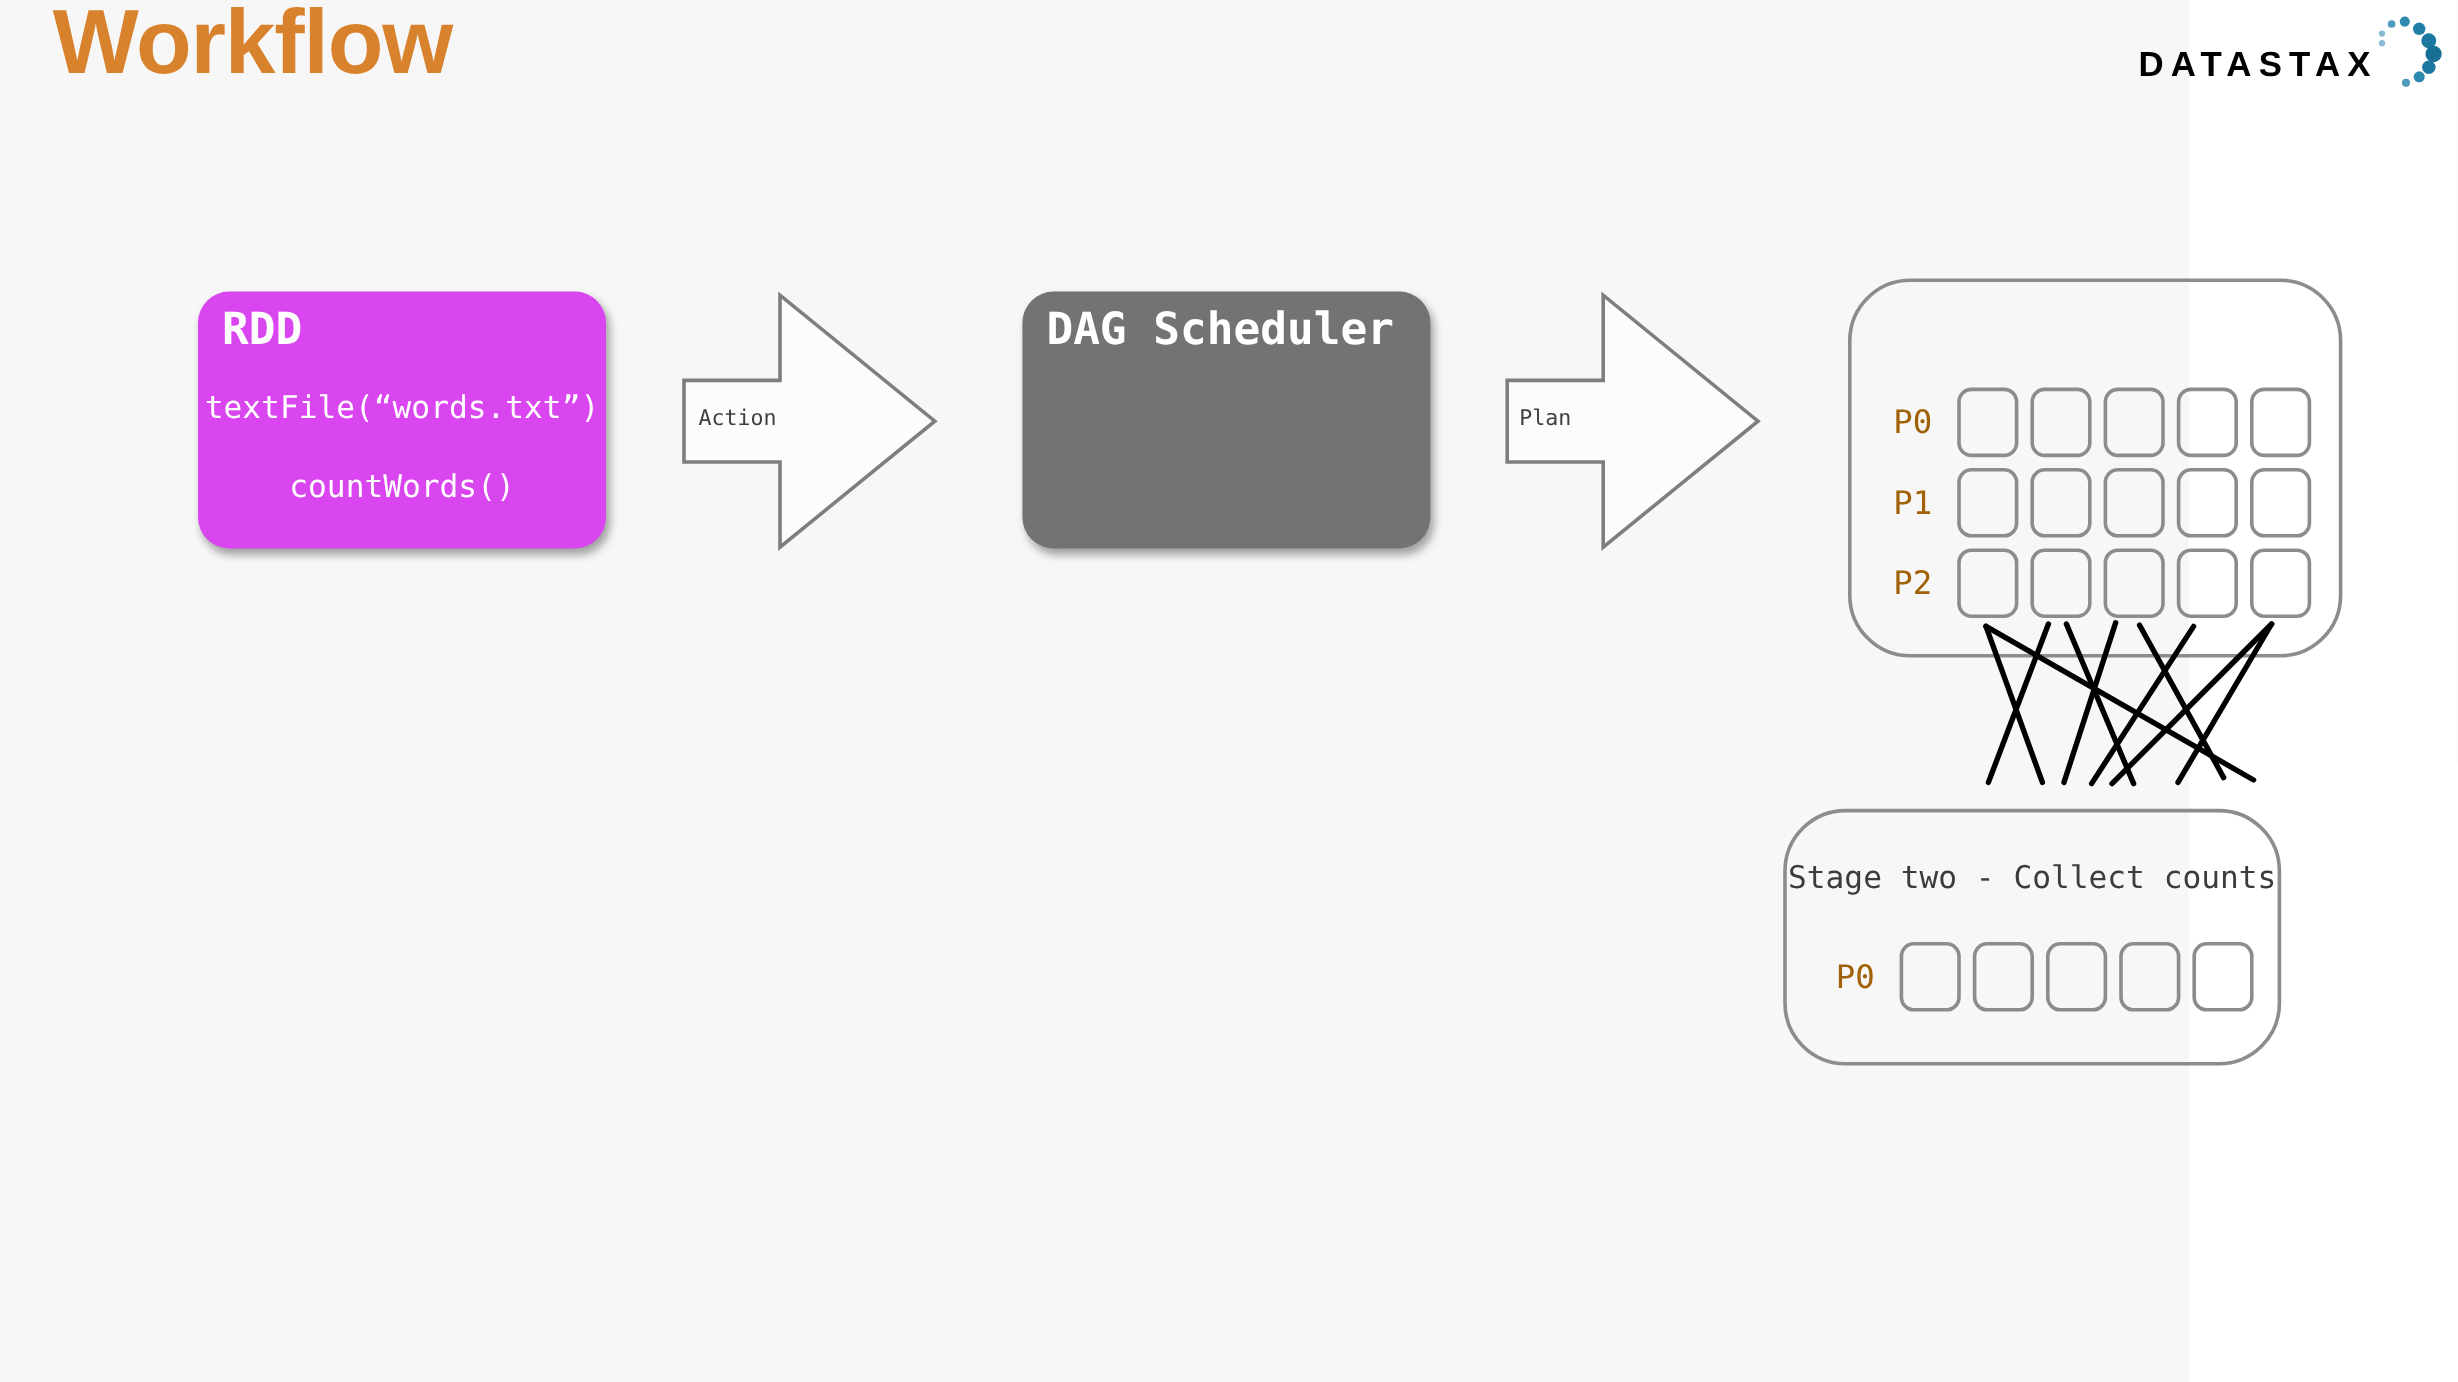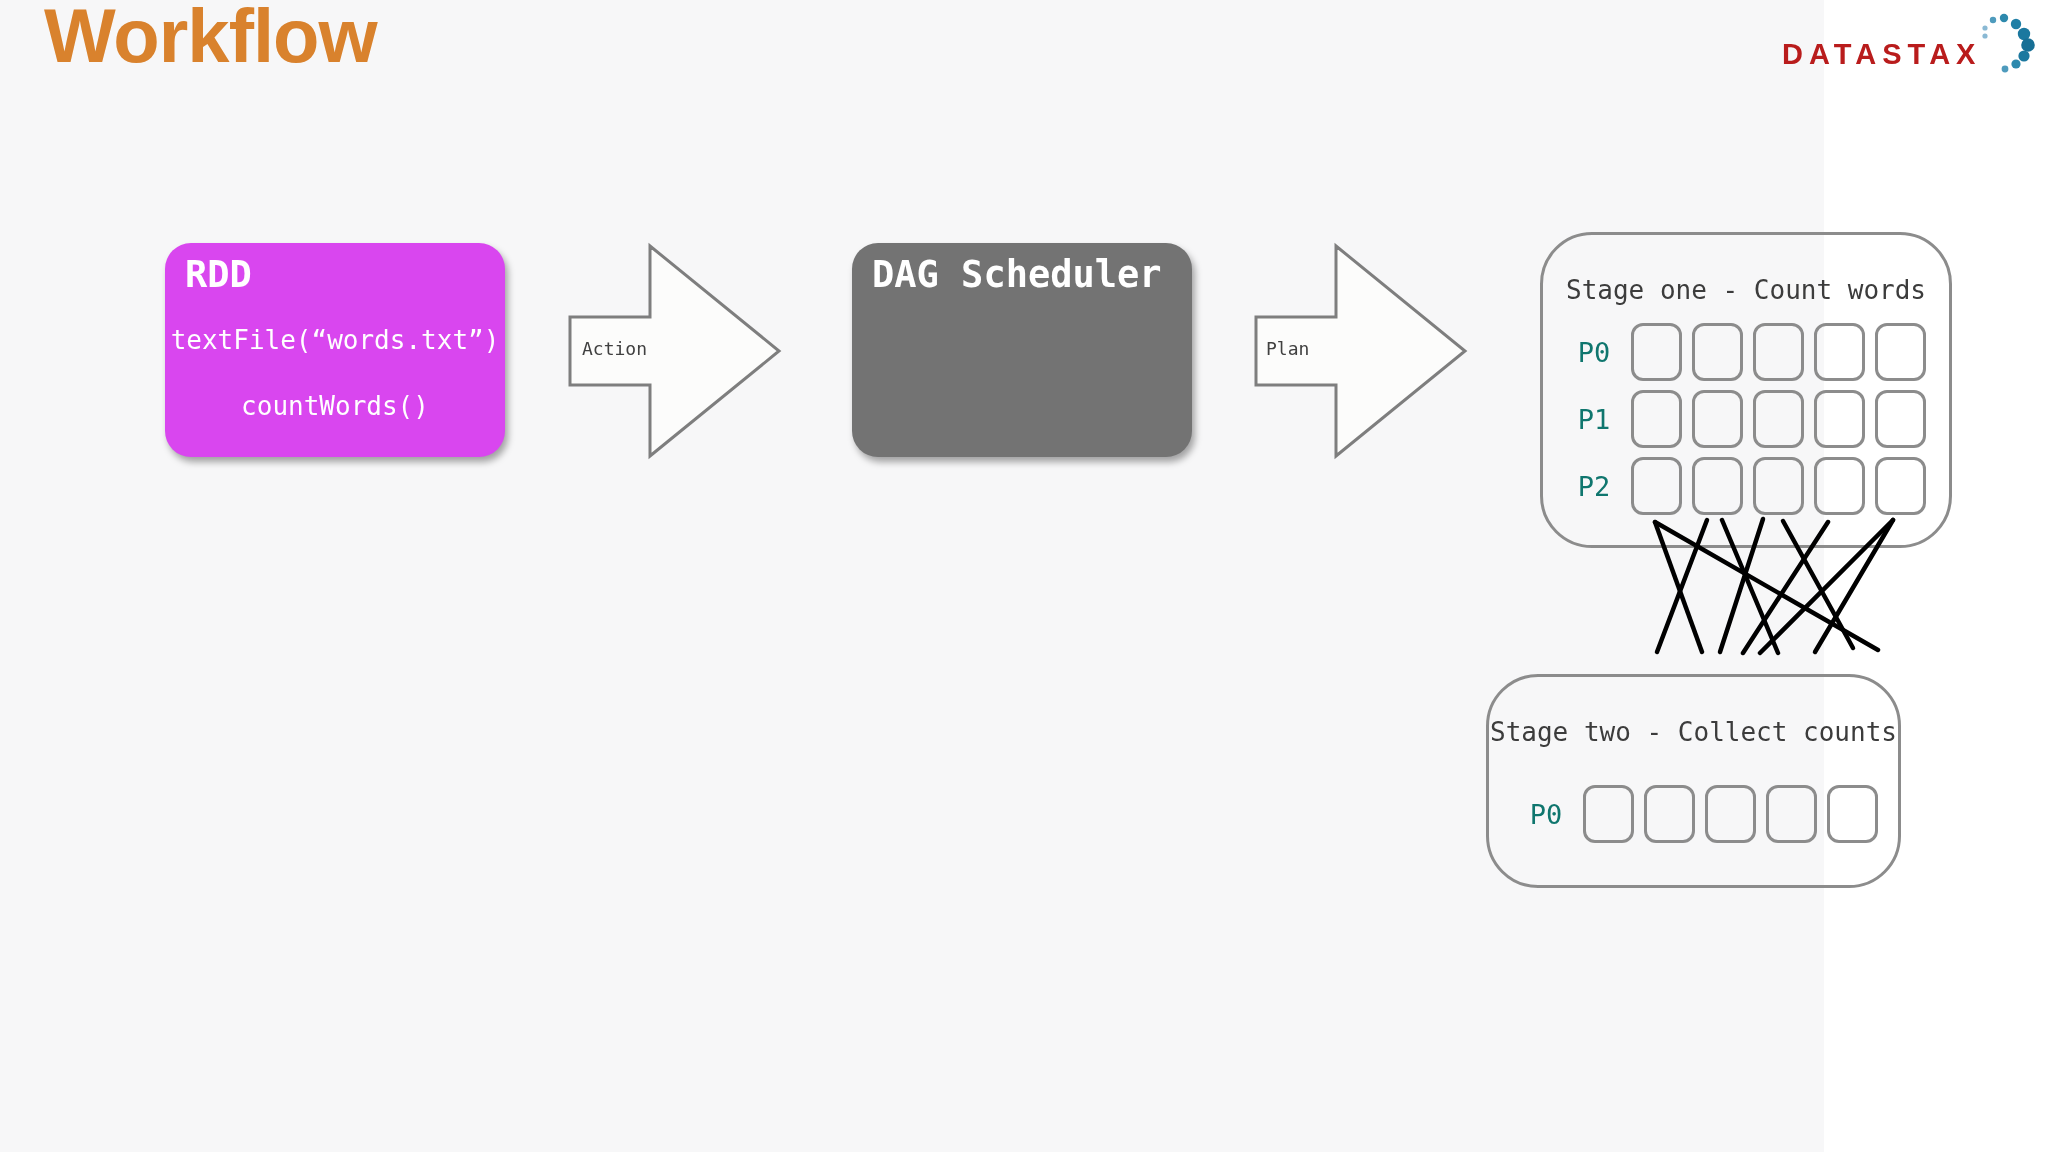--- a/index.html
+++ b/index.html
@@ -29,21 +29,21 @@
 
   
   .logo { position: absolute; left: 1782px; top: 0; width: 266px; height: 90px; }
   .logo-text {
     position: absolute;
     left: 0; top: 38px;
     font-family: "Liberation Sans", sans-serif;
     font-weight: bold;
     font-size: 29px;
     letter-spacing: 6px;
-    color: #b91c1c;
+    color: #000000;
   }
   .logo-dots { position: absolute; left: 193px; top: 8px; }
 
   
   .cbox {
     position: absolute;
     width: 340px; height: 214px;
     border-radius: 26px;
     box-shadow: 3px 5px 7px rgba(0,0,0,0.35);
   }
@@ -105,21 +105,21 @@
     white-space: nowrap;
   }
   .rows { position: absolute; }
   .stage-one .rows { left: 24px; top: 88px; }
   .stage-two .rows { left: 30px; top: 108px; }
   .prow { display: flex; align-items: center; gap: 10px; height: 58px; margin-bottom: 9px; }
   .plabel {
     width: 54px;
     text-align: center;
     font-size: 27px;
-    color: #0f766e;
+    color: #a16207;
   }
   .pcell {
     box-sizing: border-box;
     width: 51px; height: 58px;
     border: 3px solid #8c8c8c;
     border-radius: 12px;
     background: transparent;
   }
 
   
@@ -163,21 +163,20 @@
   <div class="cbox dag-box">
     <div class="cbox-title">DAG Scheduler</div>
   </div>
 
   <svg class="arrow-svg plan-arrow-svg" viewBox="0 0 215 220">
     <polygon points="3,77 83,77 83,6 212,111 83,216 83,145 3,145"></polygon>
   </svg>
   <span class="arrow-label plan-arrow-label">Plan</span>
 
   <div class="stage stage-one">
-    <div class="stage-title">Stage one - Count words</div>
     <div class="rows">
         <div class="prow">
           <span class="plabel">P0</span>
           <span class="pcell"></span>
           <span class="pcell"></span>
           <span class="pcell"></span>
           <span class="pcell"></span>
           <span class="pcell"></span>
         </div>
         <div class="prow">

